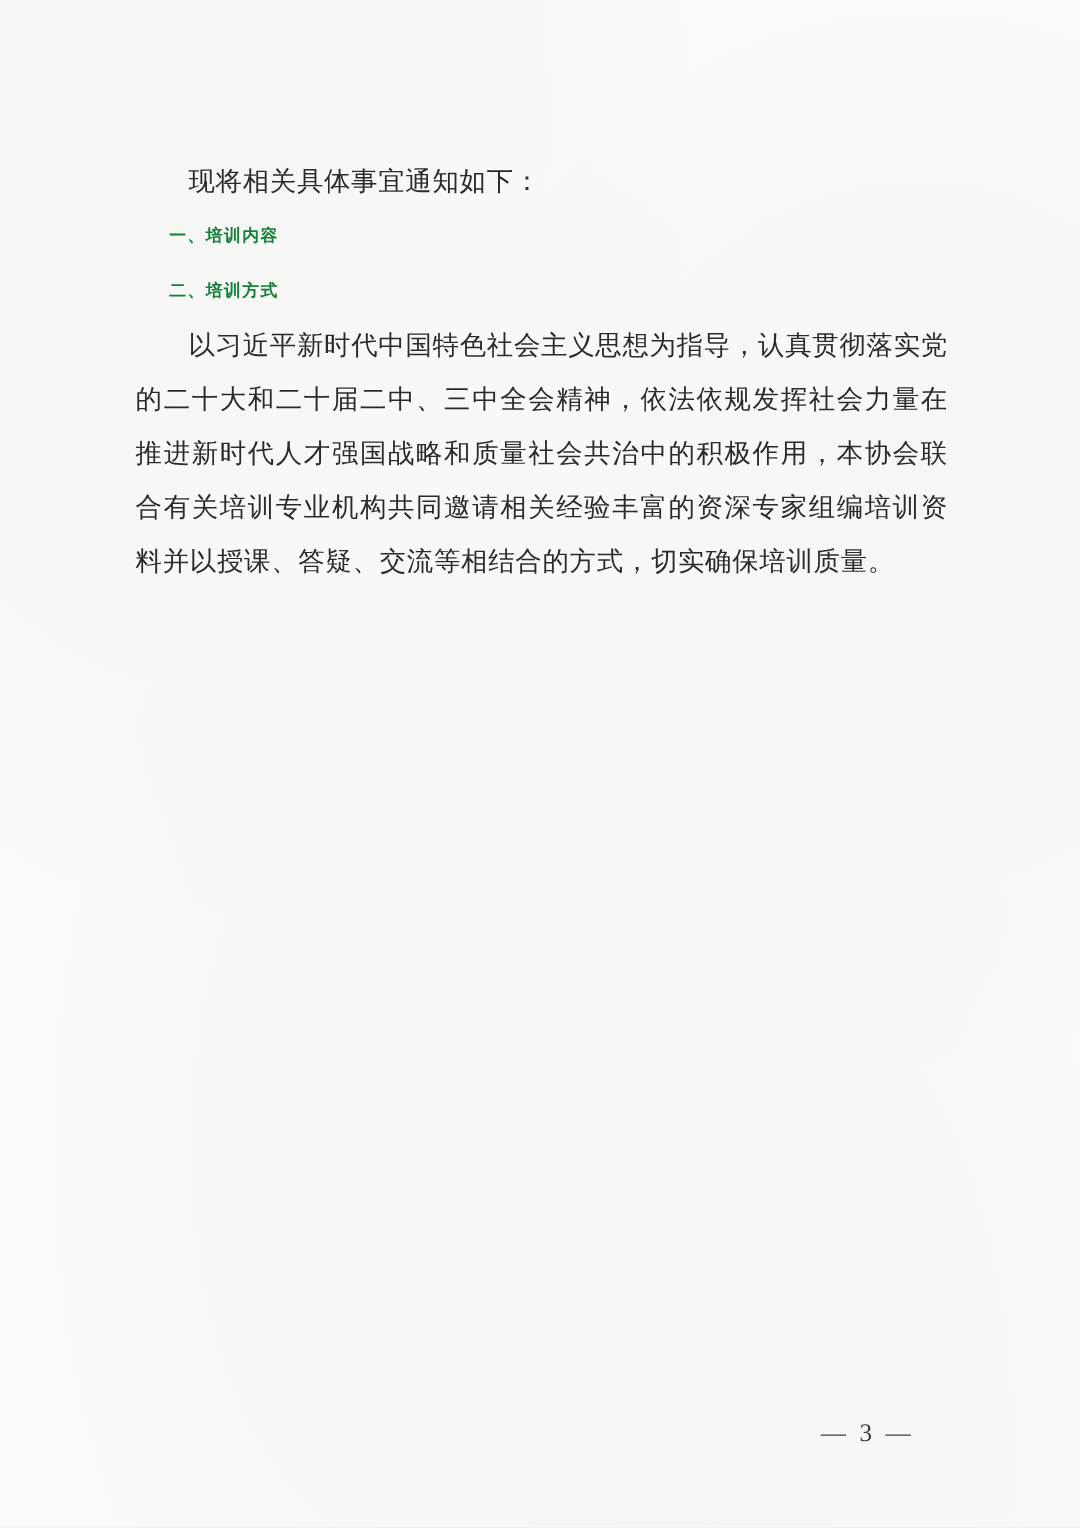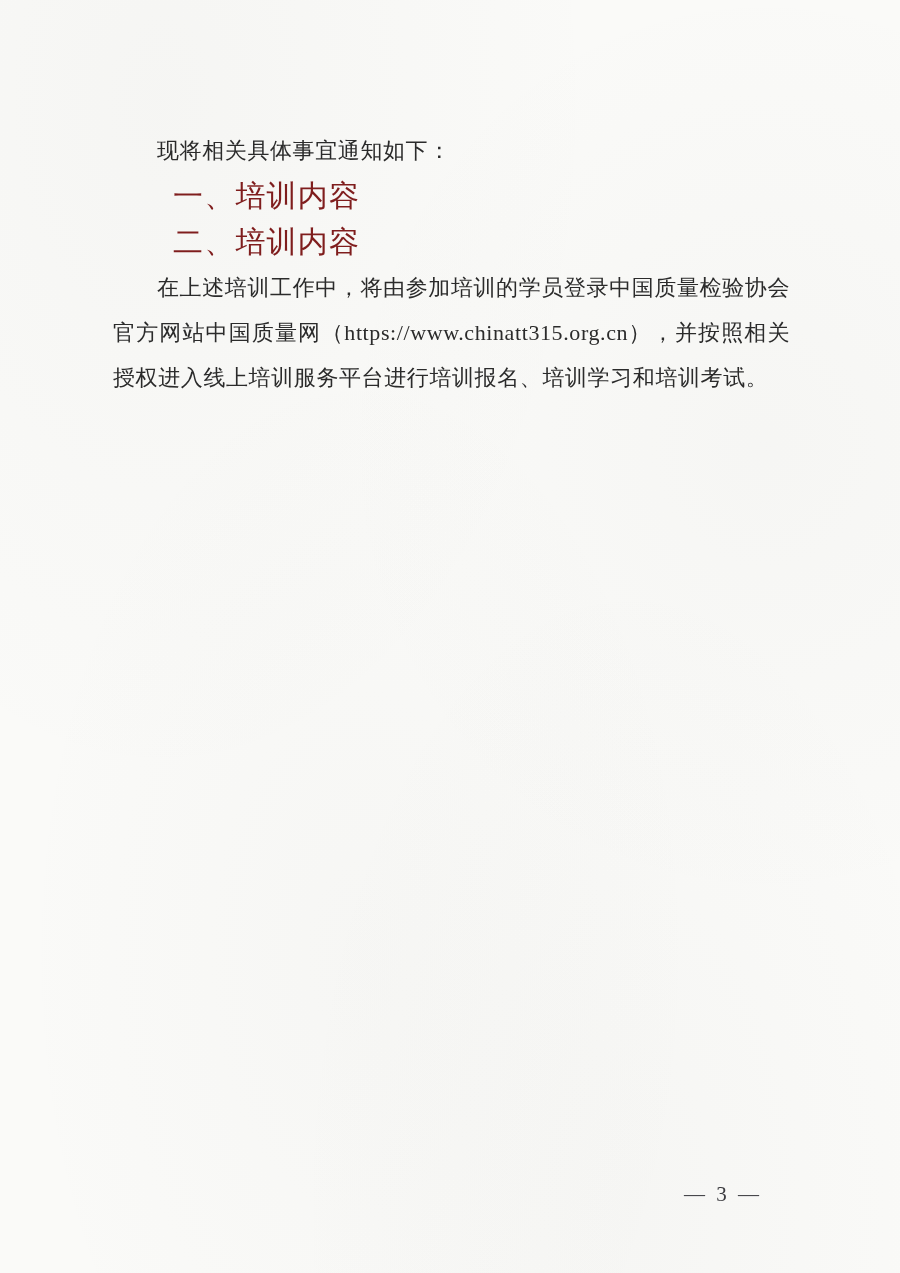--- a/index.html
+++ b/index.html
@@ -39,26 +39,26 @@
     margin: 0;
     font-size: 22px;
     line-height: 45px;
     letter-spacing: 0.6px;
     text-align: justify;
     text-indent: 2em;
   }
   .content h2 {
     margin: 0;
     font-family: "Liberation Sans", "DejaVu Sans", sans-serif;
-    font-weight: 400;
-    font-size: 30px;
+    font-weight: 700;
+    font-size: 14px;
     line-height: 46px;
     letter-spacing: 1.2px;
     text-indent: 2em;
-    color: #7f1d1d;
+    color: #15803d;
   }
   .page-number {
     position: absolute;
     right: 138px;
     bottom: 66px;
     font-size: 21px;
     letter-spacing: 3px;
     color: #3c3c40;
     font-family: "Liberation Serif", "DejaVu Serif", serif;
   }
@@ -66,20 +66,20 @@
 </head>
 <body>
 
 <div class="page">
   <div class="content">
 
     <p>现将相关具体事宜通知如下：</p>
 
     <h2>一、培训内容</h2>
 
-    <h2>二、培训内容</h2>
-    <p>在上述培训工作中，将由参加培训的学员登录中国质量检验协会官方网站中国质量网（https://www.chinatt315.org.cn），并按照相关授权进入线上培训服务平台进行培训报名、培训学习和培训考试。</p>
+    <h2>二、培训方式</h2>
+    <p>以习近平新时代中国特色社会主义思想为指导，认真贯彻落实党的二十大和二十届二中、三中全会精神，依法依规发挥社会力量在推进新时代人才强国战略和质量社会共治中的积极作用，本协会联合有关培训专业机构共同邀请相关经验丰富的资深专家组编培训资料并以授课、答疑、交流等相结合的方式，切实确保培训质量。</p>
 
 
   </div>
 
   <div class="page-number">— 3 —</div>
 </div>
 
 </body></html>

